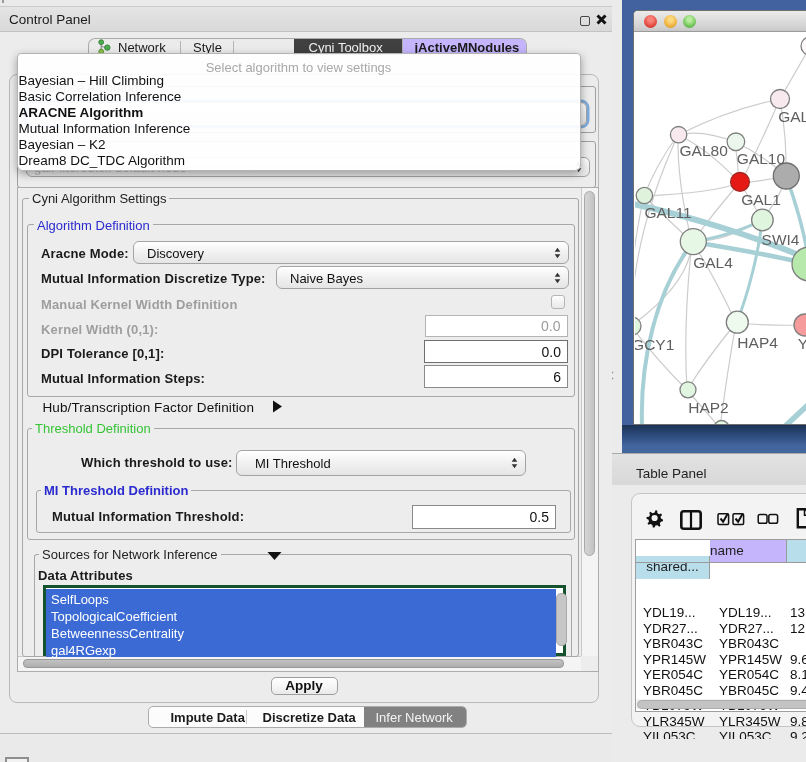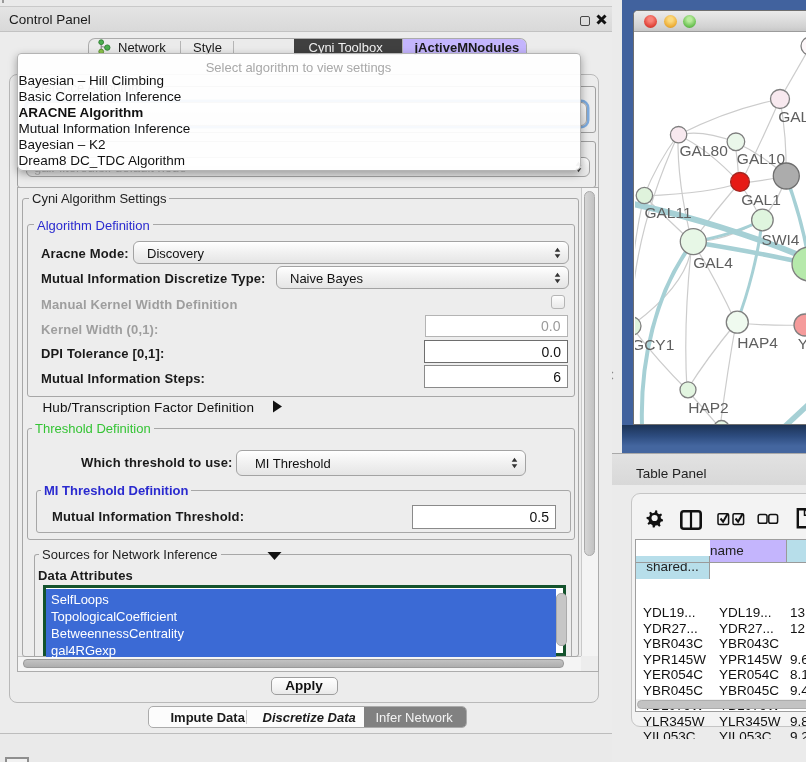--- a/index.html
+++ b/index.html
@@ -302,21 +302,21 @@
   <div class="abs" style="left:510.5px;top:5px;width:11px;height:53px;background:#c6c6c6;border:1px solid #aaa;border-radius:5px;box-sizing:border-box;"></div>
 </div>
 
 <div class="abs" style="left:270.5px;top:676.5px;width:67px;height:18px;border:1px solid #9e9e9e;border-radius:5px;background:linear-gradient(#ffffff,#f4f4f4 60%,#e9e9e9);box-sizing:border-box;text-align:center;">
   <span style="position:absolute;left:50%;top:50%;transform:translate(-50%,-54%);font-size:13.5px;font-weight:600;color:#111;">Apply</span>
 </div>
 
 <div class="abs" style="left:147.5px;top:706px;width:319.5px;height:22px;border:1px solid #ababab;border-radius:5px;background:#fcfcfc;box-sizing:border-box;overflow:hidden;font-size:13px;font-weight:bold;color:#1a1a1a;">
   <div class="lbl" style="left:22px;top:3px;">Impute Data</div>
   <div class="abs" style="left:97px;top:3px;width:1px;height:14px;background:#c9c9c9;"></div>
-  <div class="lbl" style="left:114px;top:3px;font-style:italic;">Discretize Data</div>
+  <div class="lbl" style="left:114px;top:3px;">Discretize Data</div>
   <div class="abs" style="left:215px;top:0;width:103px;height:22px;background:#818181;">
       <span class="lbl" style="left:12px;top:3px;color:#f4f4f4;font-weight:normal;">Infer Network</span>
     </div>
 </div>
 
 <div class="abs" style="left:16.5px;top:53px;width:564px;height:117.5px;background:rgba(255,255,255,0.93);border:1px solid #b4b4b4;border-radius:4px 4px 6px 6px;box-sizing:border-box;box-shadow:0 3px 9px rgba(0,0,0,0.35);">
   <div class="lbl" style="left:50%;transform:translateX(-50%);top:6px;font-size:13px;color:#a8a8a8;">Select algorithm to view settings</div>
   <div style="position:absolute;left:1px;top:18.5px;font-size:13.5px;color:#111;line-height:16px;">
     <div style="padding-left:0;">Bayesian – Hill Climbing</div>
     <div>Basic Correlation Inference</div>

